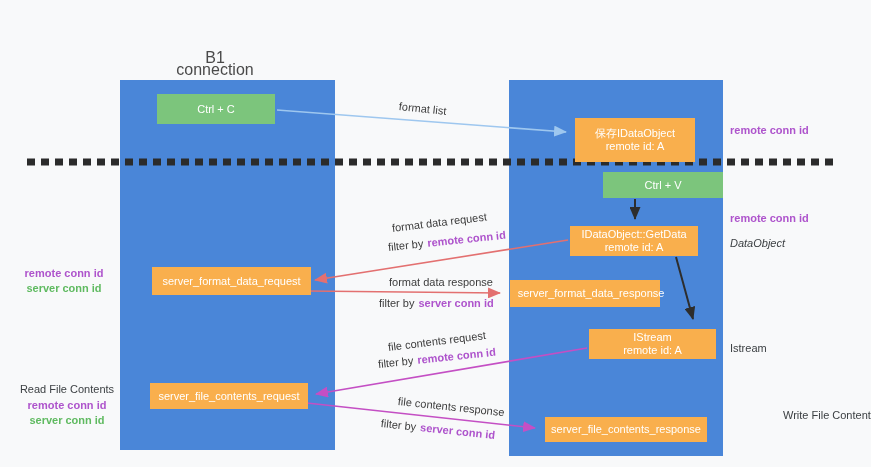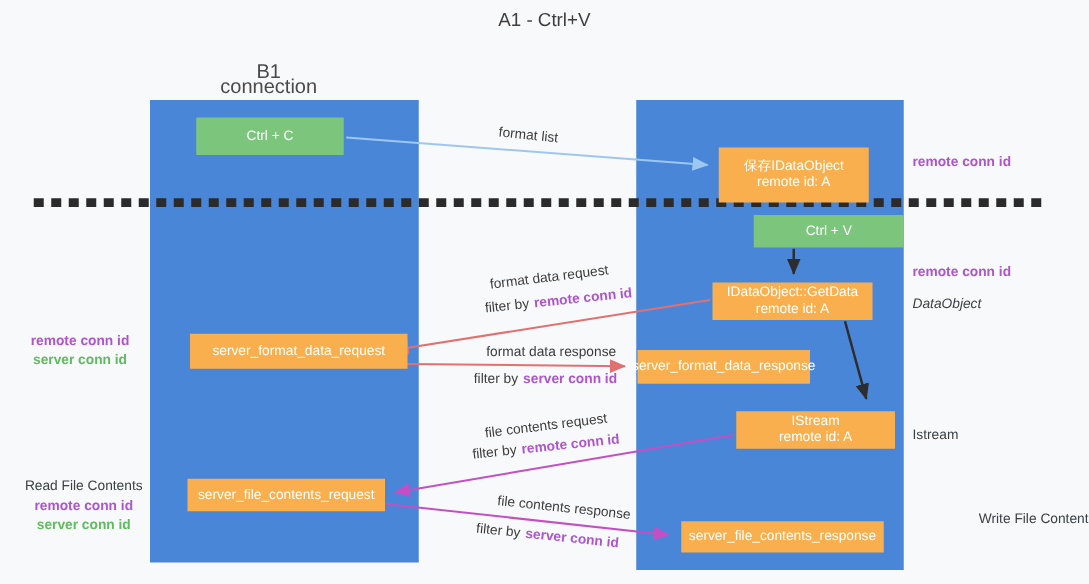--- a/index.html
+++ b/index.html
@@ -34,21 +34,20 @@
     transform-origin:left center;
   }
   svg.layer{position:absolute;left:0;top:0;}
 </style>
 </head>
 <body>
 
 <div id="stage">
 
   <div class="abs title" style="left:0;top:7px;">
-    <div>A1 - Ctrl+V</div>
   </div>
 
   <div class="abs lane-hdr" style="left:155px;top:52px;width:120px;">
     <div>B1</div>
     <div>connection</div>
   </div>
 
   <div class="abs lane" style="left:120px;top:80px;width:215px;height:370px;"></div>
   <div class="abs lane" style="left:509px;top:80px;width:214px;height:376px;"></div>
 
@@ -96,25 +95,25 @@
 
   <div class="abs box green" style="left:575px;top:172px;width:120px;height:26px;margin-left:28px;">
     <div>Ctrl + V</div>
   </div>
 
   <div class="abs box orange" style="left:570px;top:226px;width:128px;height:30px;">
     <div>IDataObject::GetData</div>
     <div>remote id: A</div>
   </div>
 
-  <div class="abs box orange" style="left:152px;top:267px;width:174px;height:28px;">
+  <div class="abs box orange" style="left:152px;top:267px;width:159px;height:28px;">
     <div>server_format_data_request</div>
   </div>
 
-  <div class="abs box orange" style="left:510px;top:280px;width:138px;height:27px;">
+  <div class="abs box orange" style="left:510px;top:280px;width:138px;height:27px;padding-left:12px;">
     <div>server_format_data_response</div>
   </div>
 
   <div class="abs box orange" style="left:589px;top:329px;width:127px;height:30px;">
     <div>IStream</div>
     <div>remote id: A</div>
   </div>
 
   <div class="abs box orange" style="left:150px;top:383px;width:158px;height:26px;">
     <div>server_file_contents_request</div>

